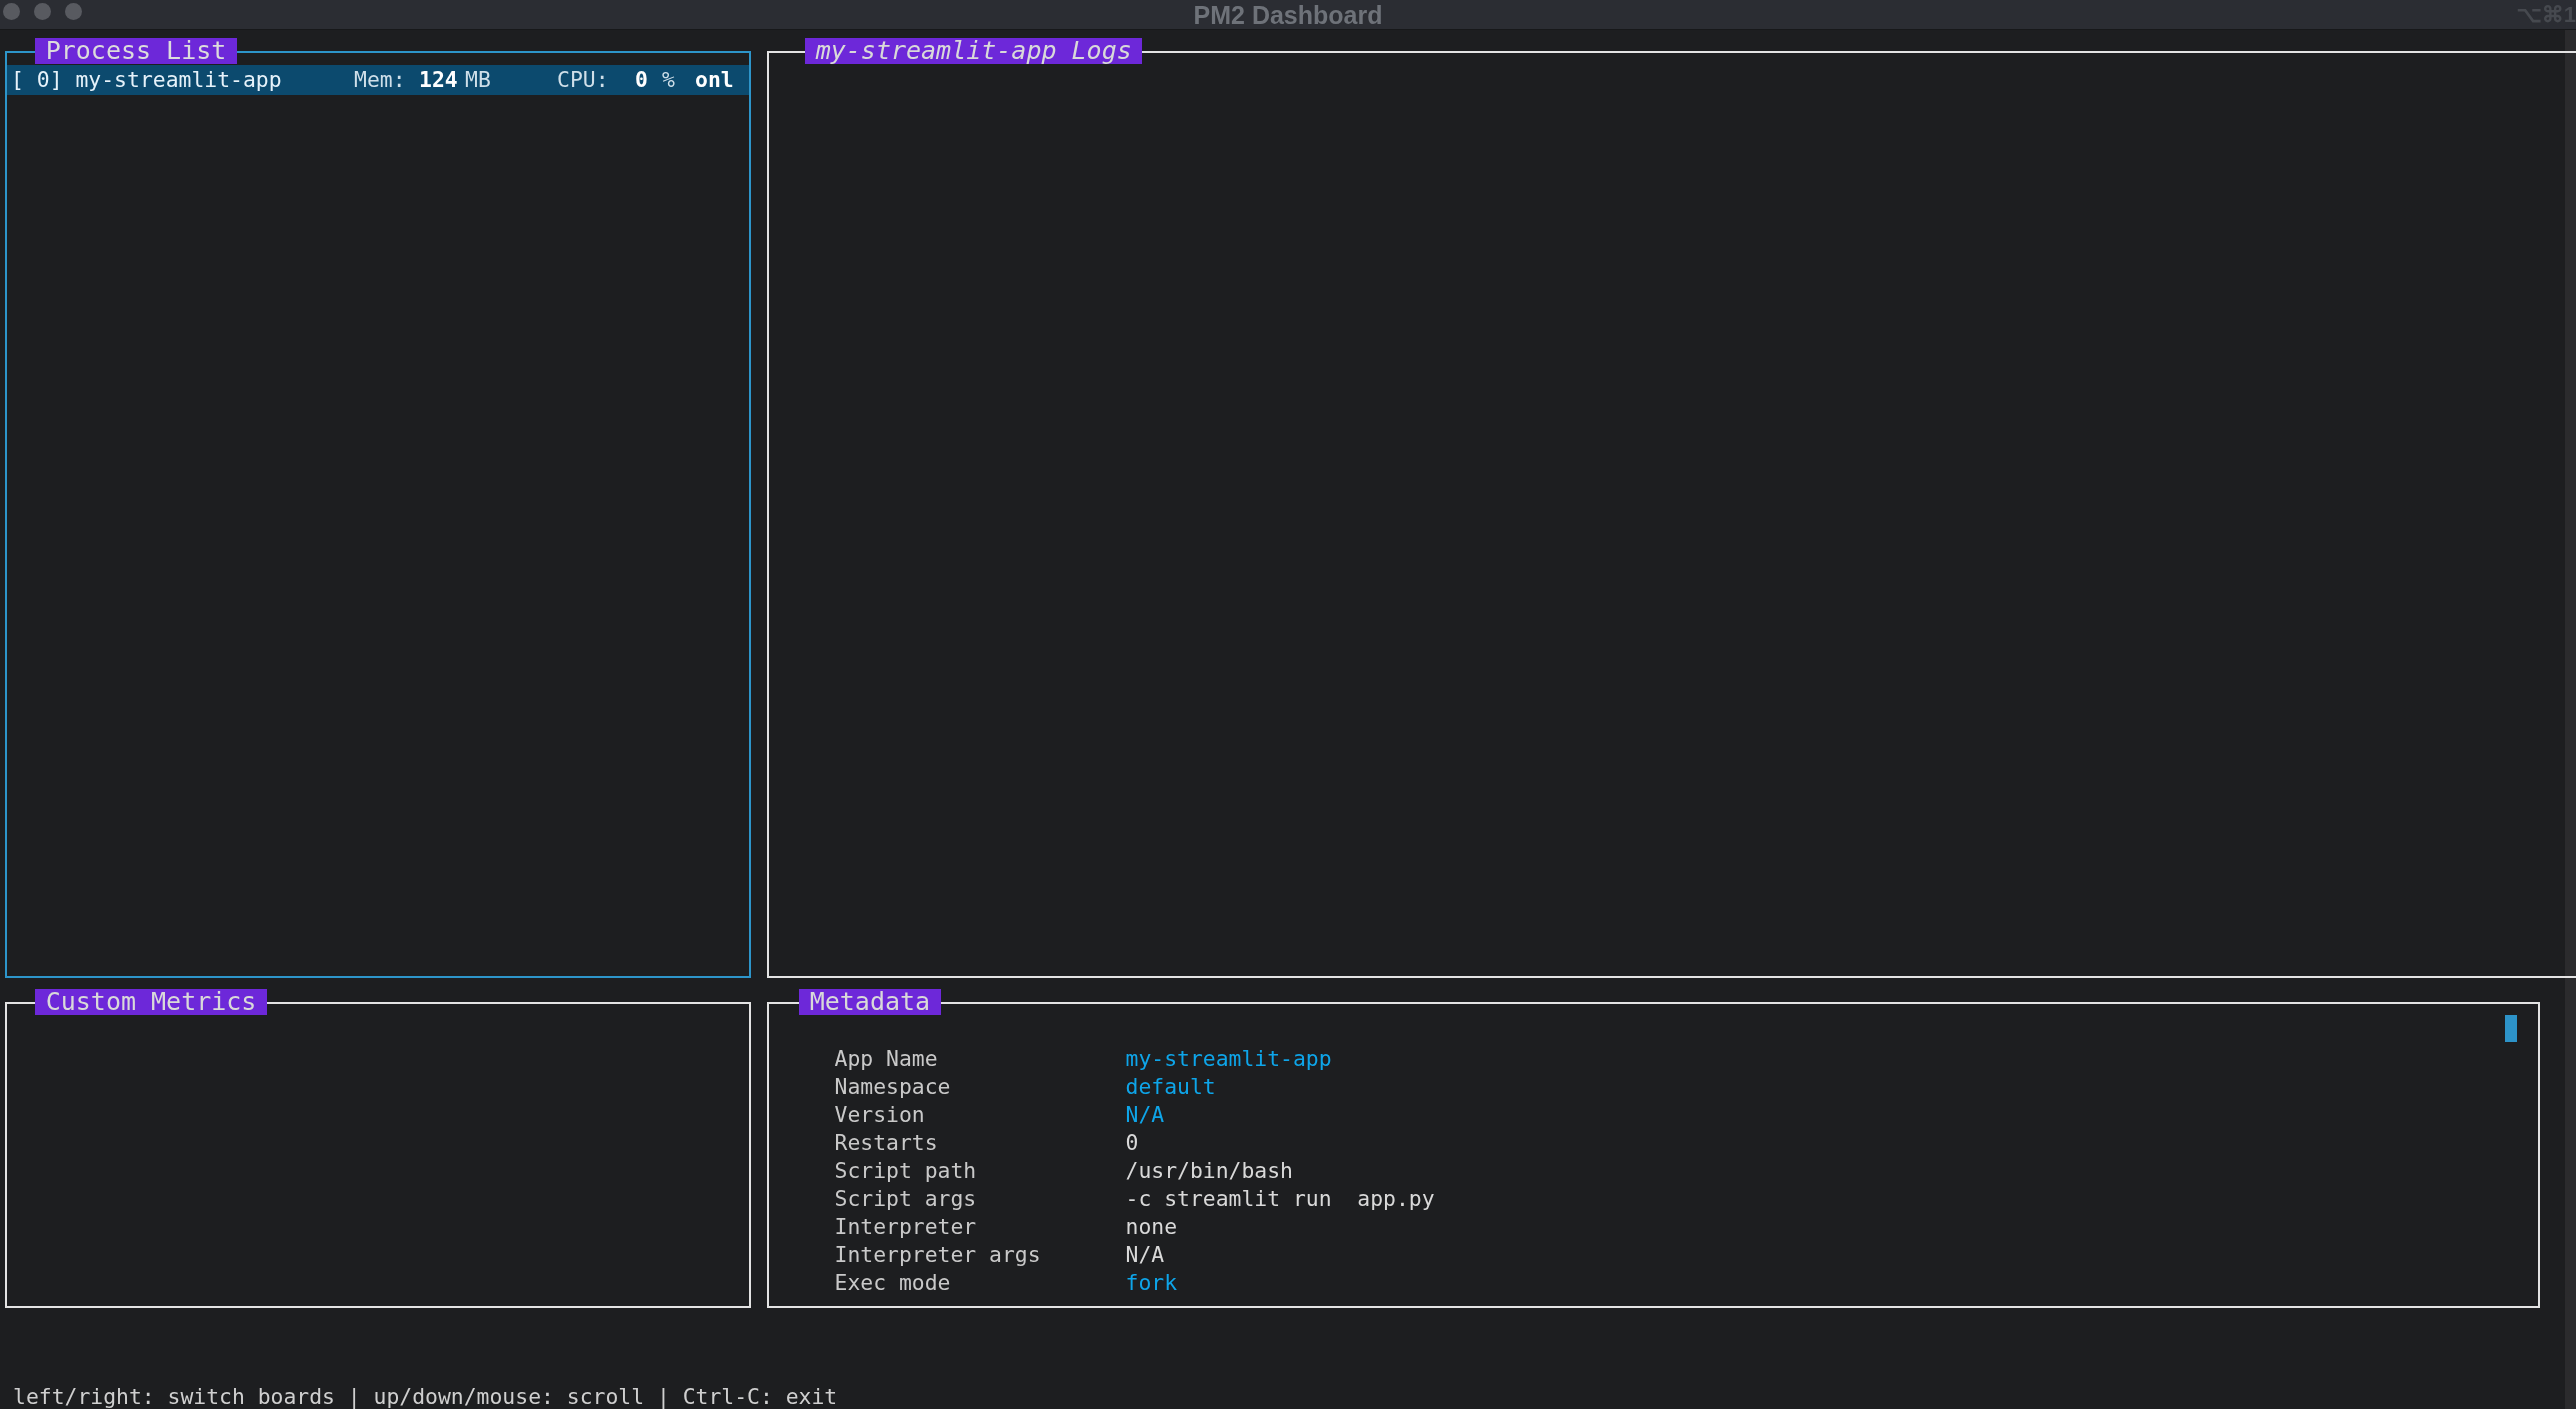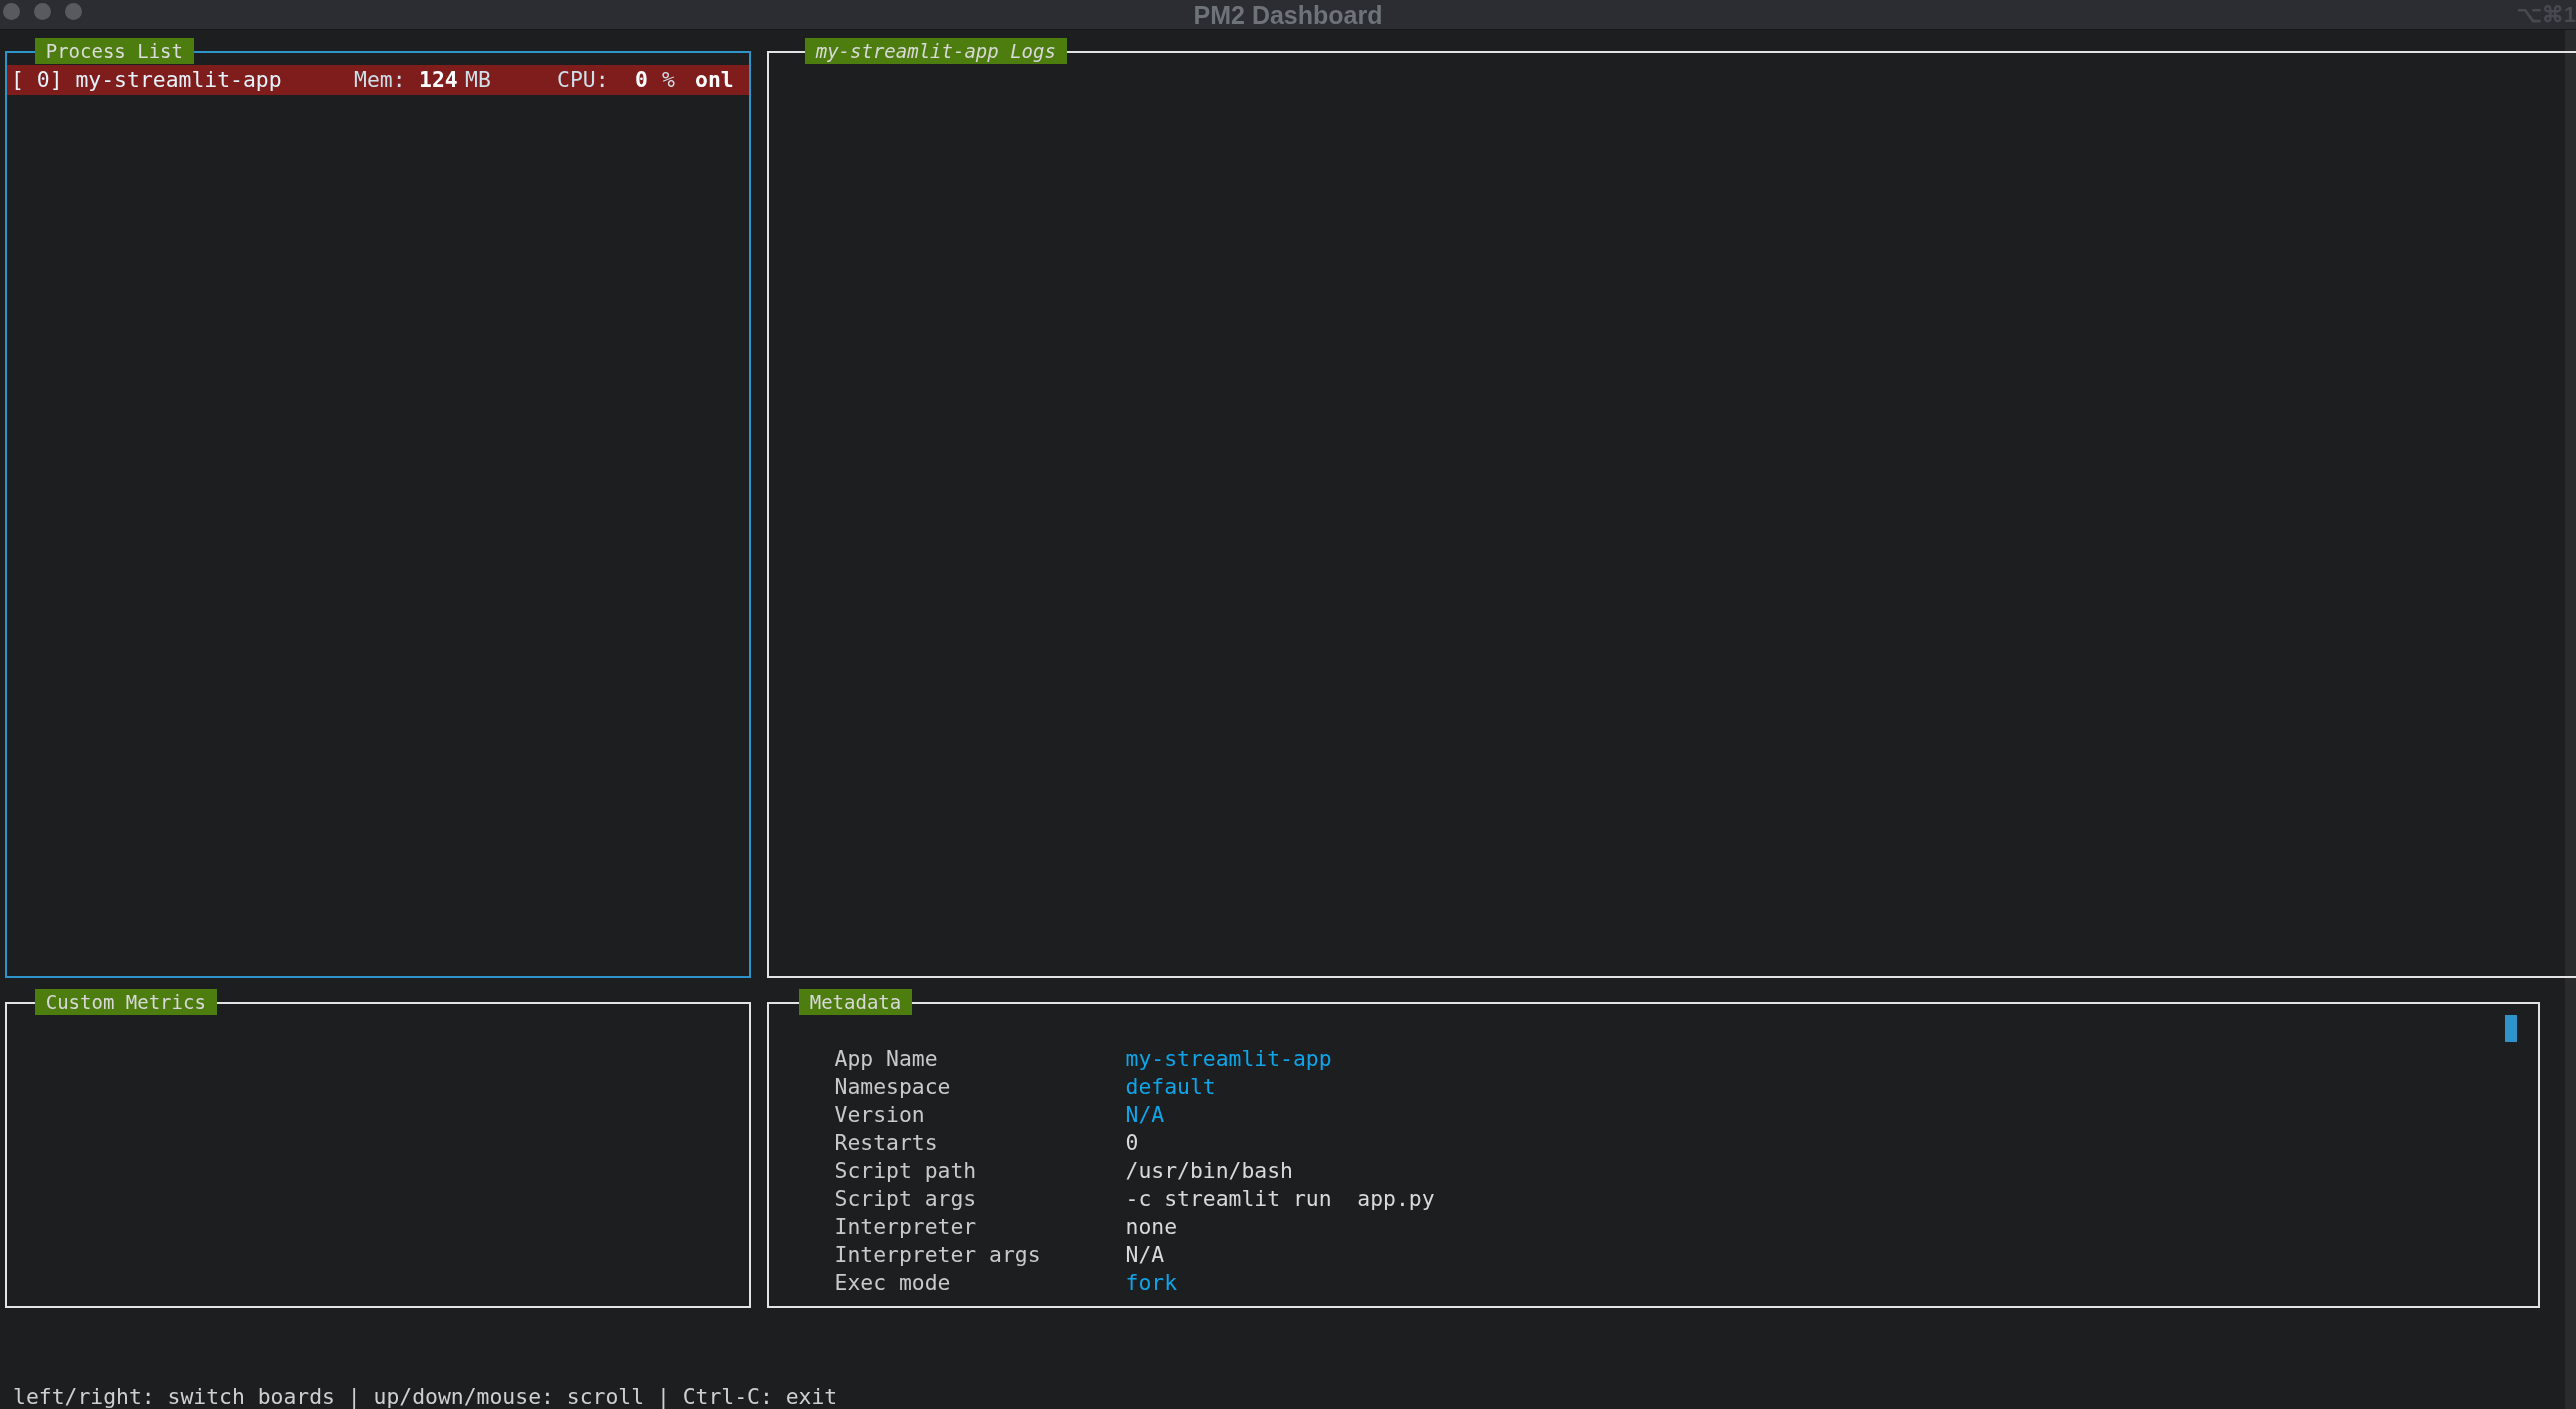--- a/index.html
+++ b/index.html
@@ -44,33 +44,33 @@
     background: #2b2b2d;
   }
 
   
   .panel { position: absolute; background: transparent; }
   .panel-border-blue  { border: 2.5px solid #2d95ca; }
   .panel-border-light { border: 2.5px solid #e3e3e3; }
 
   .panel-title {
     position: absolute; top: -15px; height: 26px; line-height: 26px;
-    background: #4d7c0f; padding: 0 10.7px;
-    color: #d9d9d9; font-size: 19px; white-space: pre;
+    background: #6d28d9; padding: 0 10.7px;
+    color: #d9d9d9; font-size: 25px; white-space: pre;
   }
 
   .panel-process { left: 5px;   top: 51px;   width: 746px;  height: 927px; }
   .panel-logs    { left: 767px; top: 51px;   width: 2071px; height: 927px; font-style: italic; }
   .panel-metrics { left: 5px;   top: 1002px; width: 746px;  height: 306px; }
   .panel-meta    { left: 767px; top: 1002px; width: 1773px; height: 306px; }
 
   
   .proc-row {
     position: absolute; left: 0; right: 0; top: 12.3px; height: 30px;
-    background: #7f1d1d; white-space: pre;
+    background: #0c4a6e; white-space: pre;
   }
   .proc-row span { position: absolute; top: 0; line-height: 30px; }
   .seg-name      { left: 4.1px;   color: #e6f2fa; }
   .seg-mem-label { left: 347px; color: #cfdfe9; }
   .seg-mem-value { left: 412px; color: #ffffff; font-weight: bold; }
   .seg-mem-unit  { left: 458px; color: #cfdfe9; }
   .seg-cpu-label { left: 550px; color: #cfdfe9; }
   .seg-cpu-value { left: 628px; color: #ffffff; font-weight: bold; }
   .seg-cpu-unit  { left: 655px; color: #cfdfe9; }
   .seg-status    { left: 688px; color: #ffffff; font-weight: bold; }

